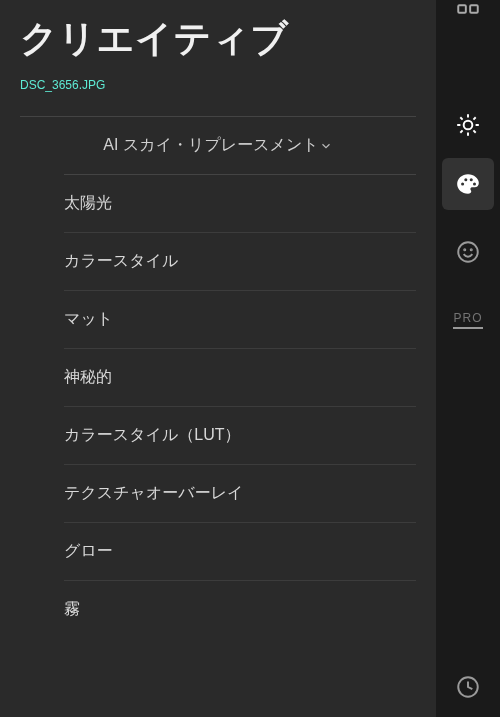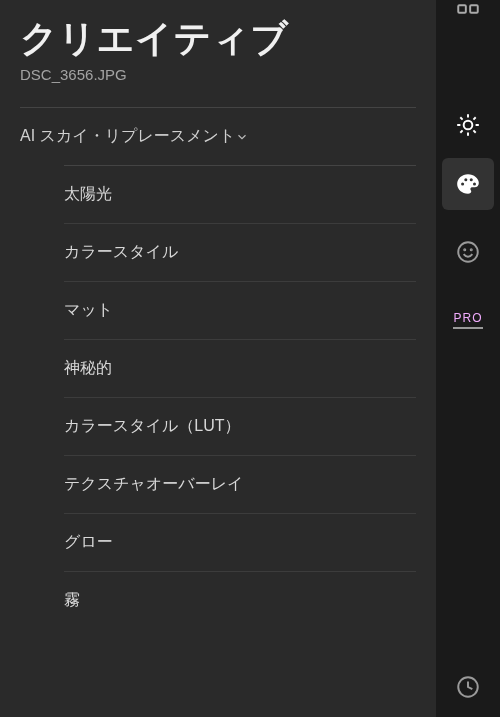--- a/index.html
+++ b/index.html
@@ -19,34 +19,34 @@
   .header {
     padding: 14px 20px 10px 20px;
   }
   .title {
     font-size: 37px;
     font-weight: 600;
     color: #f0f0f0;
     letter-spacing: 0.5px;
   }
   .filename {
-    font-size: 15px;
-    color: #a3a3a3;
-    margin-top: 2px;
+    font-size: 12px;
+    color: #5eead4;
+    margin-top: 14px;
     padding-bottom: 14px;
   }
   .divider {
     border: none;
     border-top: 1px solid #444;
     margin: 0 20px;
   }
   .ai-row {
     display: flex;
     align-items: center;
-    justify-content: flex-start;
+    justify-content: center;
     padding: 18px 20px 18px 20px;
   }
   .ai-label {
     font-size: 16px;
     color: #d0d0d0;
   }
   .chev {
     width: 14px;
     height: 14px;
     stroke: #bbb;
@@ -96,21 +96,21 @@
     border-radius: 6px;
     width: 52px;
     height: 52px;
     margin: 8px 0;
   }
   .sb-slot.active .sb-icon { stroke: none; fill: #fff; }
   .spacer { flex: 1; }
   .pro {
     font-size: 12px;
     letter-spacing: 1px;
-    color: #f0abfc;
+    color: #737373;
     border-bottom: 2px solid #999;
     padding-bottom: 2px;
     font-weight: 500;
   }
   .grid-icon rect { stroke:#aaa; fill:none; }
 </style>
 </head>
 <body>
 
 <div class="main">

